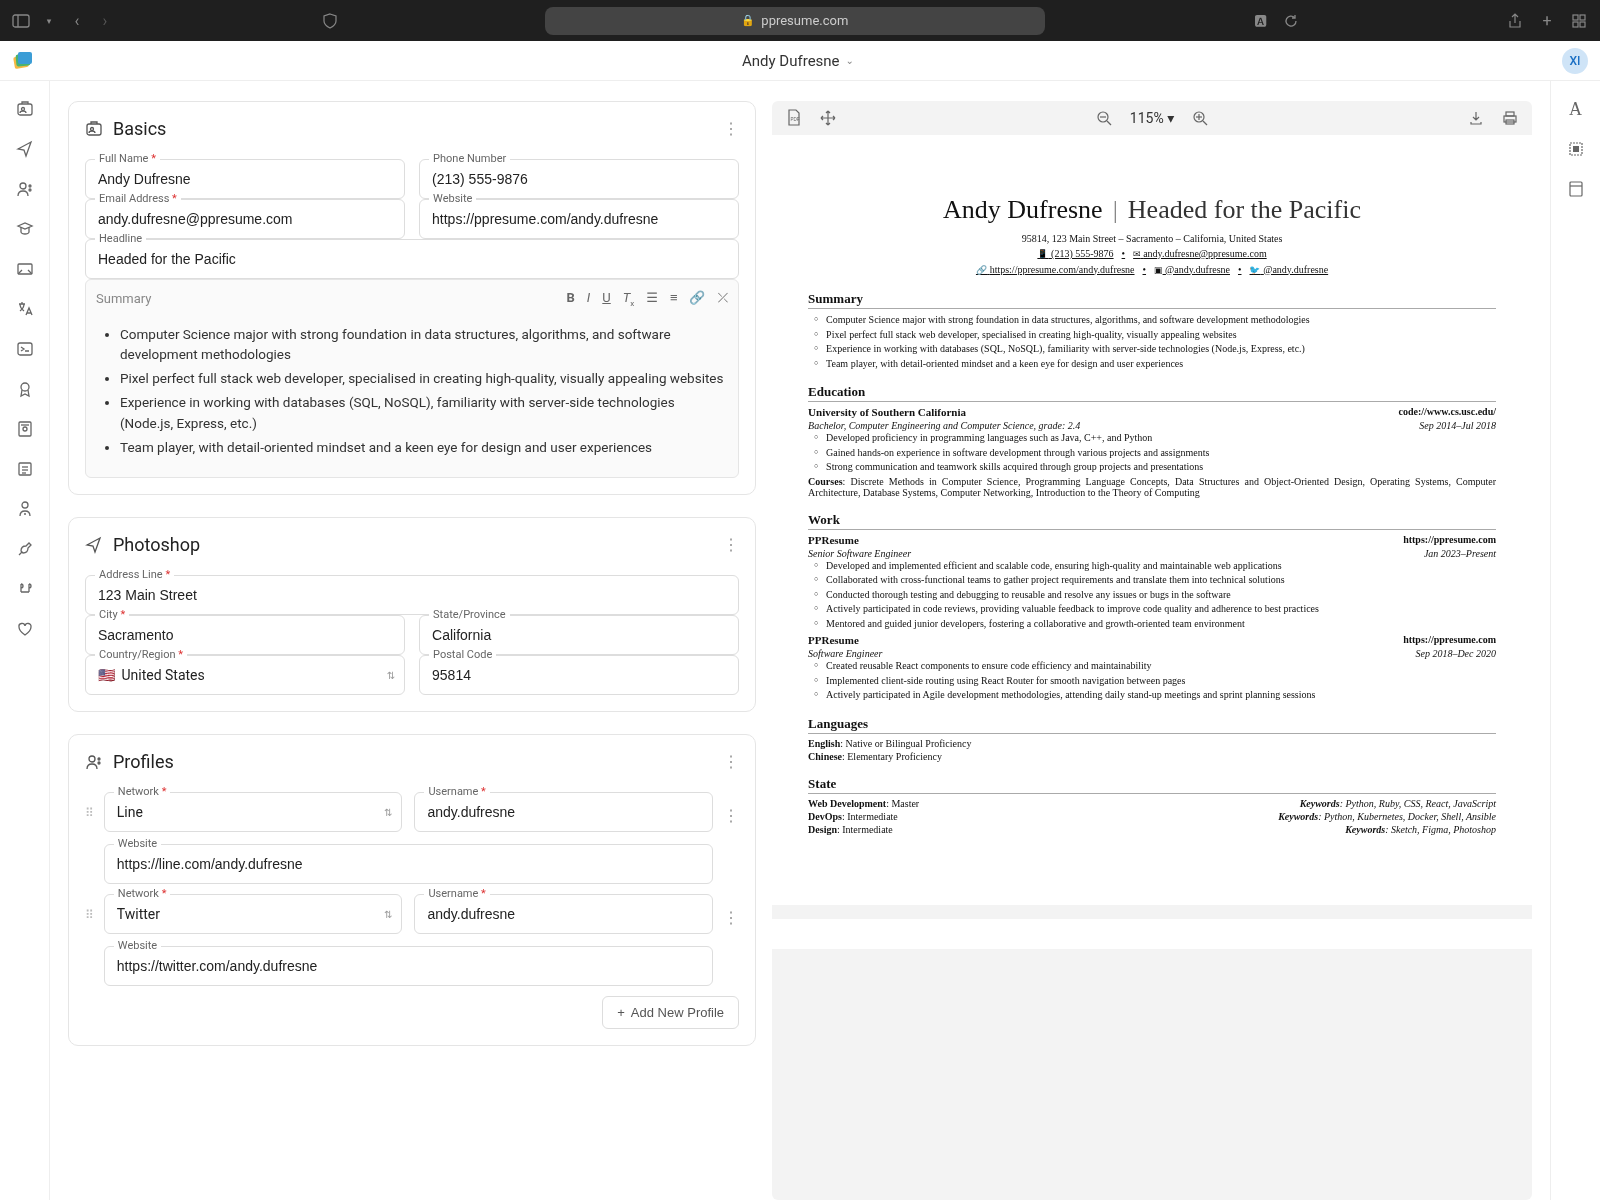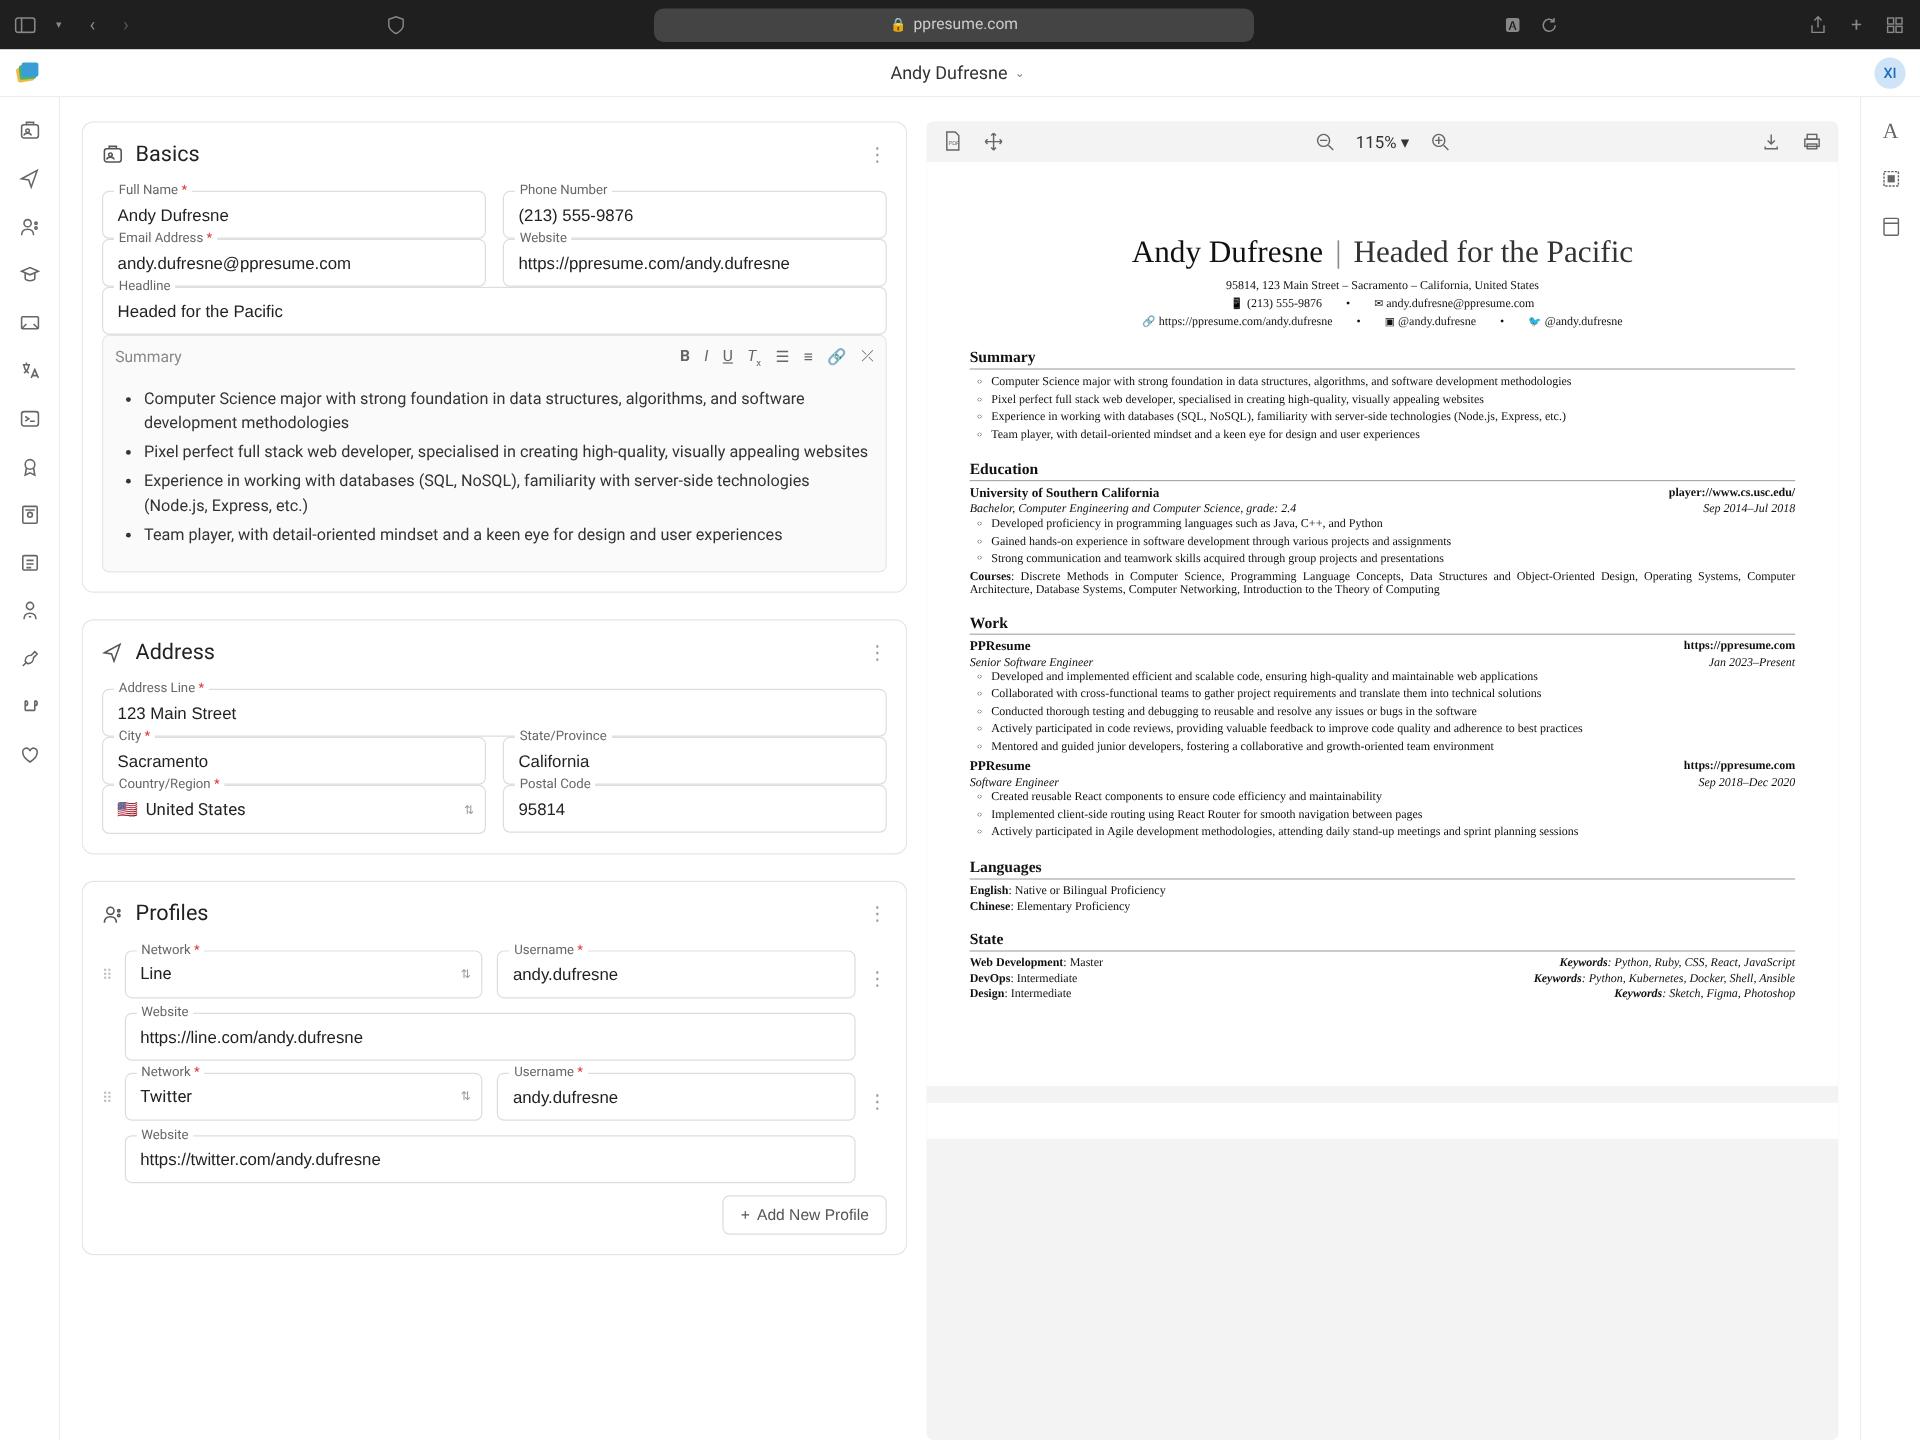--- a/index.html
+++ b/index.html
@@ -70,21 +70,21 @@
     .tb-icon { color: #666; cursor: pointer; display: inline-flex; }
     .zoom-level { font-size: 14px; color: #333; }
     
     
     .doc-scroll { flex: 1; background: #f3f3f3; overflow-y: auto; padding: 0; border-radius: 0 0 6px 6px; }
     .doc { background: #fff; margin: 0 0 14px 0; padding: 60px 36px 36px; font-family: Georgia, 'Times New Roman', serif; color: #111; font-size: 11px; min-height: 770px; }
     .doc-name { font-size: 26px; text-align: center; font-weight: 400; display: flex; justify-content: center; gap: 10px; }
     .doc-name .divider { color: #888; font-weight: 300; }
     .doc-name .headline { color: #333; font-weight: 300; }
     .doc-contact { text-align: center; font-size: 10px; margin-top: 6px; line-height: 1.5; }
-    .doc-contact-line { display: flex; justify-content: center; gap: 16px; align-items: center; }
+    .doc-contact-line { display: flex; justify-content: center; gap: 4px; align-items: center; text-decoration: underline; }
     .doc-section { margin-top: 14px; }
     .doc-h { font-size: 13px; font-weight: 700; border-bottom: 0.5px solid #aaa; padding-bottom: 1px; margin-bottom: 4px; }
     .doc-bullets { list-style: none; padding-left: 8px; }
     .doc-bullets li { position: relative; padding-left: 10px; line-height: 1.35; margin-bottom: 1px; text-align: justify; font-size: 10px; }
     .doc-bullets li::before { content: "○"; position: absolute; left: -2px; font-size: 7px; top: 2px; }
     .doc-row { display: flex; justify-content: space-between; margin-top: 2px; }
     .doc-bold { font-weight: 700; }
     .doc-ital { font-style: italic; }
     .doc-small { font-size: 10px; }
     .doc-kw { font-style: italic; font-size: 10px; }
@@ -324,21 +324,21 @@
         </div>
       </div>
 
       <div class="card">
         <div class="card-header">
           <span class="card-icon">
               <svg width="18" height="18" viewBox="0 0 18 18" fill="none" stroke="#555" stroke-width="1.3">
                 <path d="M2 9 L15 2 L10 16 L8 10 Z"></path>
               </svg>
             </span>
-          <span class="card-title">Address</span>
+          <span class="card-title">Photoshop</span>
           <span class="card-menu">⋮</span>
         </div>
         <div class="field-row">
           <div class="field">
             <span class="field-label"><span>Address Line</span> <span class="req">*</span></span>
             <input class="field-input" value="123 Main Street" style="">
           </div>
         </div>
         <div class="field-row">
           <div class="field">
@@ -506,21 +506,21 @@
                 <li>Pixel perfect full stack web developer, specialised in creating high-quality, visually appealing websites</li>
                 <li>Experience in working with databases (SQL, NoSQL), familiarity with server-side technologies (Node.js, Express, etc.)</li>
                 <li>Team player, with detail-oriented mindset and a keen eye for design and user experiences</li>
               </ul>
           </div>
 
           <div class="doc-section">
             <div class="doc-h">Education</div>
             <div class="doc-row">
               <span class="doc-bold">University of Southern California</span>
-              <span class="doc-bold doc-small">player://www.cs.usc.edu/</span>
+              <span class="doc-bold doc-small">code://www.cs.usc.edu/</span>
             </div>
             <div class="doc-row">
               <span class="doc-ital doc-small">Bachelor, Computer Engineering and Computer Science, grade: 2.4</span>
               <span class="doc-ital doc-small">Sep 2014–Jul 2018</span>
             </div>
             <ul class="doc-bullets" id="doc-edu">
                 <li>Developed proficiency in programming languages such as Java, C++, and Python</li>
                 <li>Gained hands-on experience in software development through various projects and assignments</li>
                 <li>Strong communication and teamwork skills acquired through group projects and presentations</li>
               </ul>

